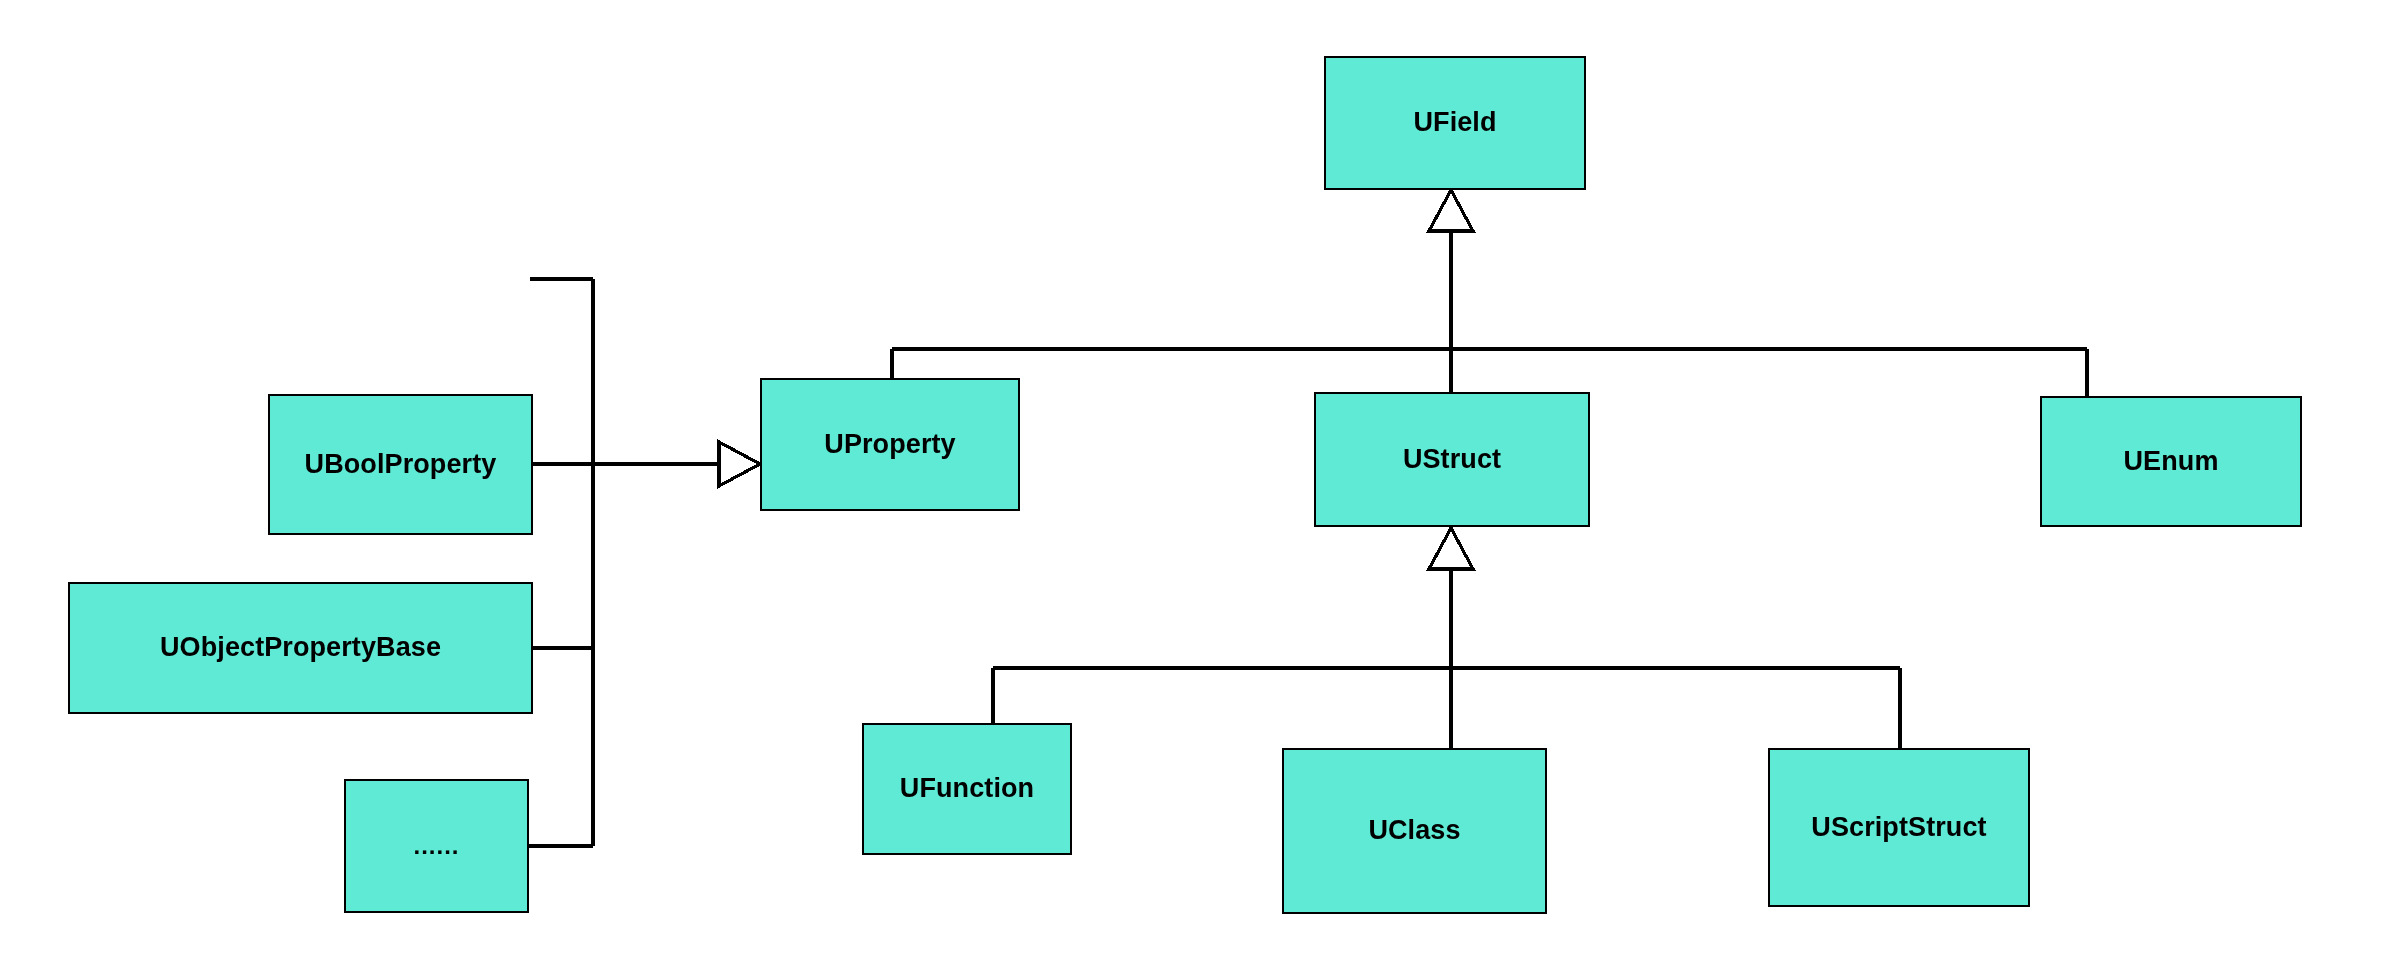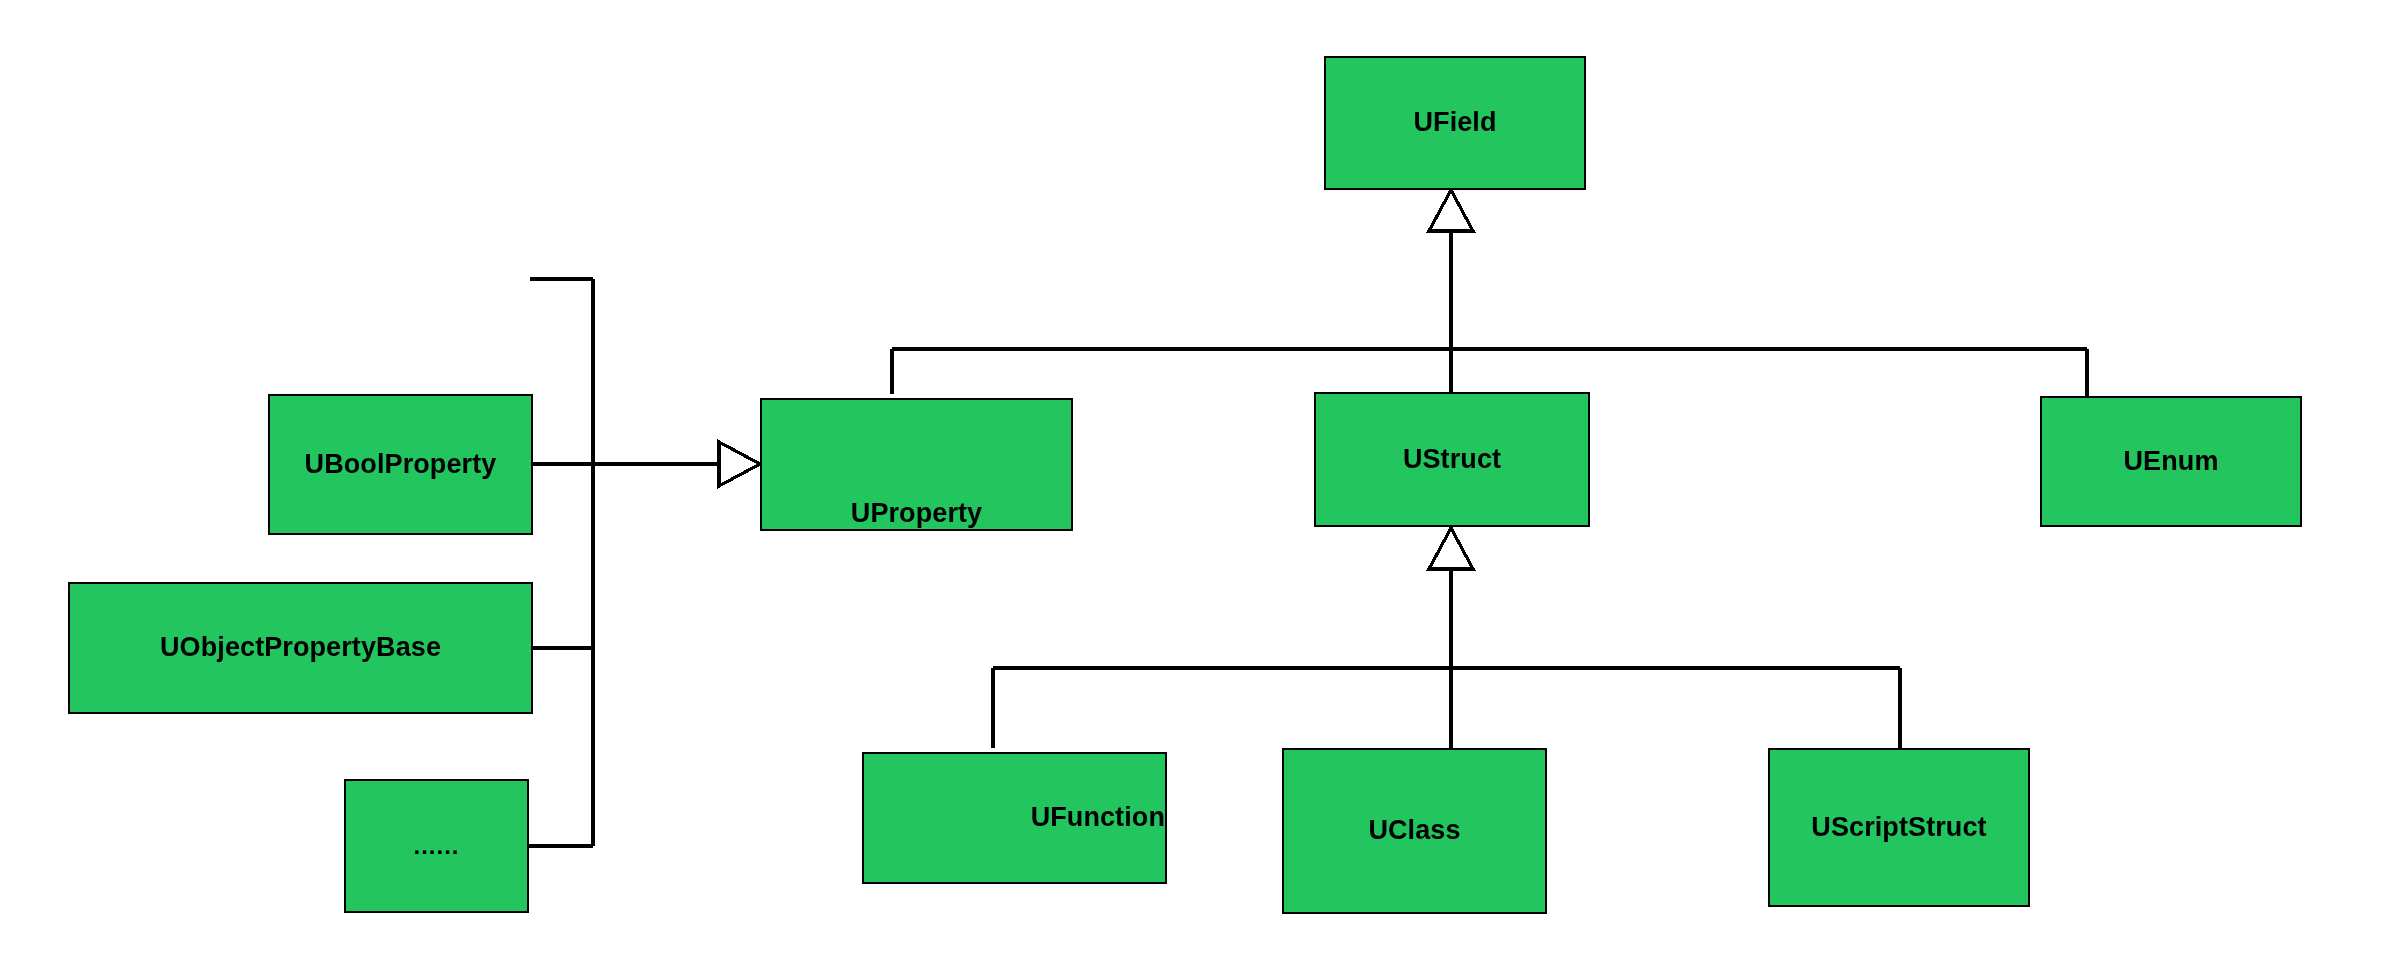--- a/index.html
+++ b/index.html
@@ -20,21 +20,21 @@
     position: absolute;
     left: 0;
     top: 0;
     width: 2396px;
     height: 975px;
   }
   .node-box {
     position: absolute;
     box-sizing: border-box;
     border: 2px solid #000000;
-    background: #22c55e;
+    background: #5eead4;
     display: flex;
     align-items: center;
     justify-content: center;
     text-align: center;
   }
   .node-label {
     font-family: "Liberation Sans", sans-serif;
     font-weight: bold;
     font-size: 27px;
     color: #000000;
@@ -112,33 +112,33 @@
   </div>
 
   <div class="node-box" style="left:268px; top:394px; width:265px; height:141px;">
     <span class="node-label">UBoolProperty</span>
   </div>
 
   <div class="node-box" style="left:344px; top:779px; width:185px; height:134px;">
     <span class="node-label ellipsis">......</span>
   </div>
 
-  <div class="node-box" style="left:760px; top:398px; width:313px; height:133px;align-items:flex-end;">
+  <div class="node-box" style="left:760px; top:378px; width:260px; height:133px;">
     <span class="node-label">UProperty</span>
   </div>
 
   <div class="node-box" style="left:1314px; top:392px; width:276px; height:135px;">
     <span class="node-label">UStruct</span>
   </div>
 
   <div class="node-box" style="left:2003px; top:396px; width:262px; height:131px;margin-left:37px;">
     <span class="node-label">UEnum</span>
   </div>
 
-  <div class="node-box" style="left:862px; top:752px; width:305px; height:132px;justify-content:flex-end;">
+  <div class="node-box" style="left:862px; top:723px; width:210px; height:132px;">
     <span class="node-label">UFunction</span>
   </div>
 
   <div class="node-box" style="left:1282px; top:748px; width:265px; height:166px;">
     <span class="node-label">UClass</span>
   </div>
 
   <div class="node-box" style="left:1768px; top:748px; width:262px; height:159px;">
     <span class="node-label">UScriptStruct</span>
   </div>

